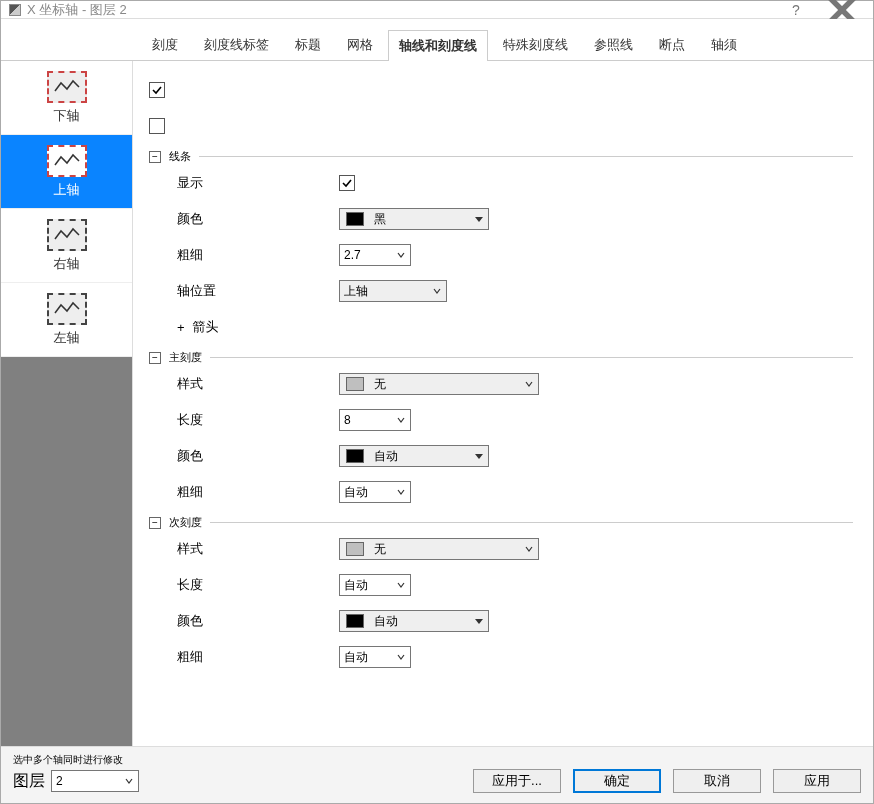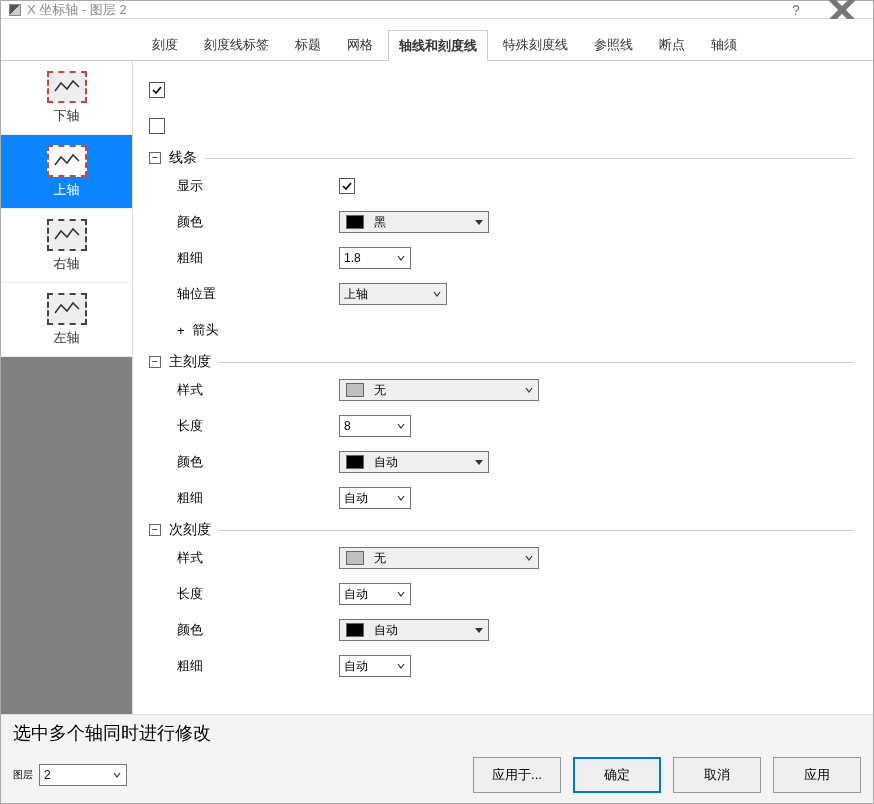--- a/index.html
+++ b/index.html
@@ -19,38 +19,38 @@
 .side-item.selected { background: #0a84ff; color: #fff; }
 .side-icon { width: 40px; height: 32px; border: 2px dashed #444; display: flex; align-items: center; justify-content: center; background: #eee; position: relative; }
 .side-icon svg { width: 28px; height: 20px; }
 .sidebar-rest { flex: 1; background: #808080; }
 .panel { flex: 1; padding: 14px 20px 10px 16px; overflow: auto; background: #fff; }
 .row { display: flex; align-items: center; min-height: 30px; margin-bottom: 6px; }
 .row .lbl { width: 190px; padding-left: 0; font-size: 13px; }
 .row .lbl.indent1 { padding-left: 28px; }
 .section { display: flex; align-items: center; margin: 8px 0 4px; }
 .section .toggle { width: 12px; height: 12px; border: 1px solid #666; display: flex; align-items: center; justify-content: center; margin-right: 8px; font-size: 10px; line-height: 1; }
-.section .seclbl { font-size: 14px; margin-right: 8px; }
+.section .seclbl { font-size: 11px; margin-right: 8px; }
 .section .line { flex: 1; border-top: 1px solid #ccc; }
 .chk { width: 16px; height: 16px; border: 1px solid #555; display: flex; align-items: center; justify-content: center; background: #fff; }
 .chk svg { width: 12px; height: 12px; }
 .combo { display: flex; align-items: center; border: 1px solid #767676; background: #efefef; height: 22px; }
 .combo .swatch { width: 18px; height: 14px; margin: 0 6px; border: 1px solid #666; }
 .combo .ctext { flex: 1; padding: 0 4px; font-size: 12px; text-align: left; }
 .combo .arrow { width: 18px; display: flex; align-items: center; justify-content: center; }
 .combo .arrow svg { width: 8px; height: 8px; }
 .combo.w150 { width: 150px; }
 .combo.w120 { width: 108px; }
 .combo.w75 { width: 72px; background: #fff; }
 .footer { padding: 6px 12px 10px; background: #f4f4f4; border-top: 1px solid #ddd; }
-.footer .hint { font-size: 18px; margin-bottom: 12px; }
+.footer .hint { font-size: 10px; margin-bottom: 2px; }
 .footer .btnrow { display: flex; align-items: center; }
-.footer .layer-lbl { font-size: 10px; margin-right: 6px; }
+.footer .layer-lbl { font-size: 16px; margin-right: 6px; }
 .footer .spacer { flex: 1; }
-.btn { min-width: 88px; height: 36px; border: 1px solid #999; background: #efefef; margin-left: 12px; display: flex; align-items: center; justify-content: center; font-size: 13px; }
+.btn { min-width: 88px; height: 24px; border: 1px solid #999; background: #efefef; margin-left: 12px; display: flex; align-items: center; justify-content: center; font-size: 13px; }
 .btn.default { border: 1px solid #0078d7; box-shadow: 0 0 0 1px #0078d7 inset; }
 .combo.layer { width: 88px; background: #fff; height: 22px; }
 </style>
 </head>
 <body>
 
 <div class="window">
   <div class="titlebar">
     <div class="icon"></div>
     <div class="title">X 坐标轴 - 图层 2</div>
@@ -146,21 +146,21 @@
             <div class="arrow">
                 <svg viewBox="0 0 8 8">
                   <polygon points="0,2 8,2 4,7" fill="#333"></polygon>
                 </svg>
               </div>
           </div>
         </div>
         <div class="row">
             <div class="lbl indent1">粗细</div>
           <div class="combo w75">
-            <div class="ctext">1.8</div>
+            <div class="ctext">2.7</div>
             <div class="arrow">
                 <svg viewBox="0 0 8 8">
                   <polyline points="1,2 4,6 7,2" fill="none" stroke="#333" stroke-width="1.2"></polyline>
                 </svg>
               </div>
           </div>
         </div>
         <div class="row">
             <div class="lbl indent1">轴位置</div>
           <div class="combo w120">

